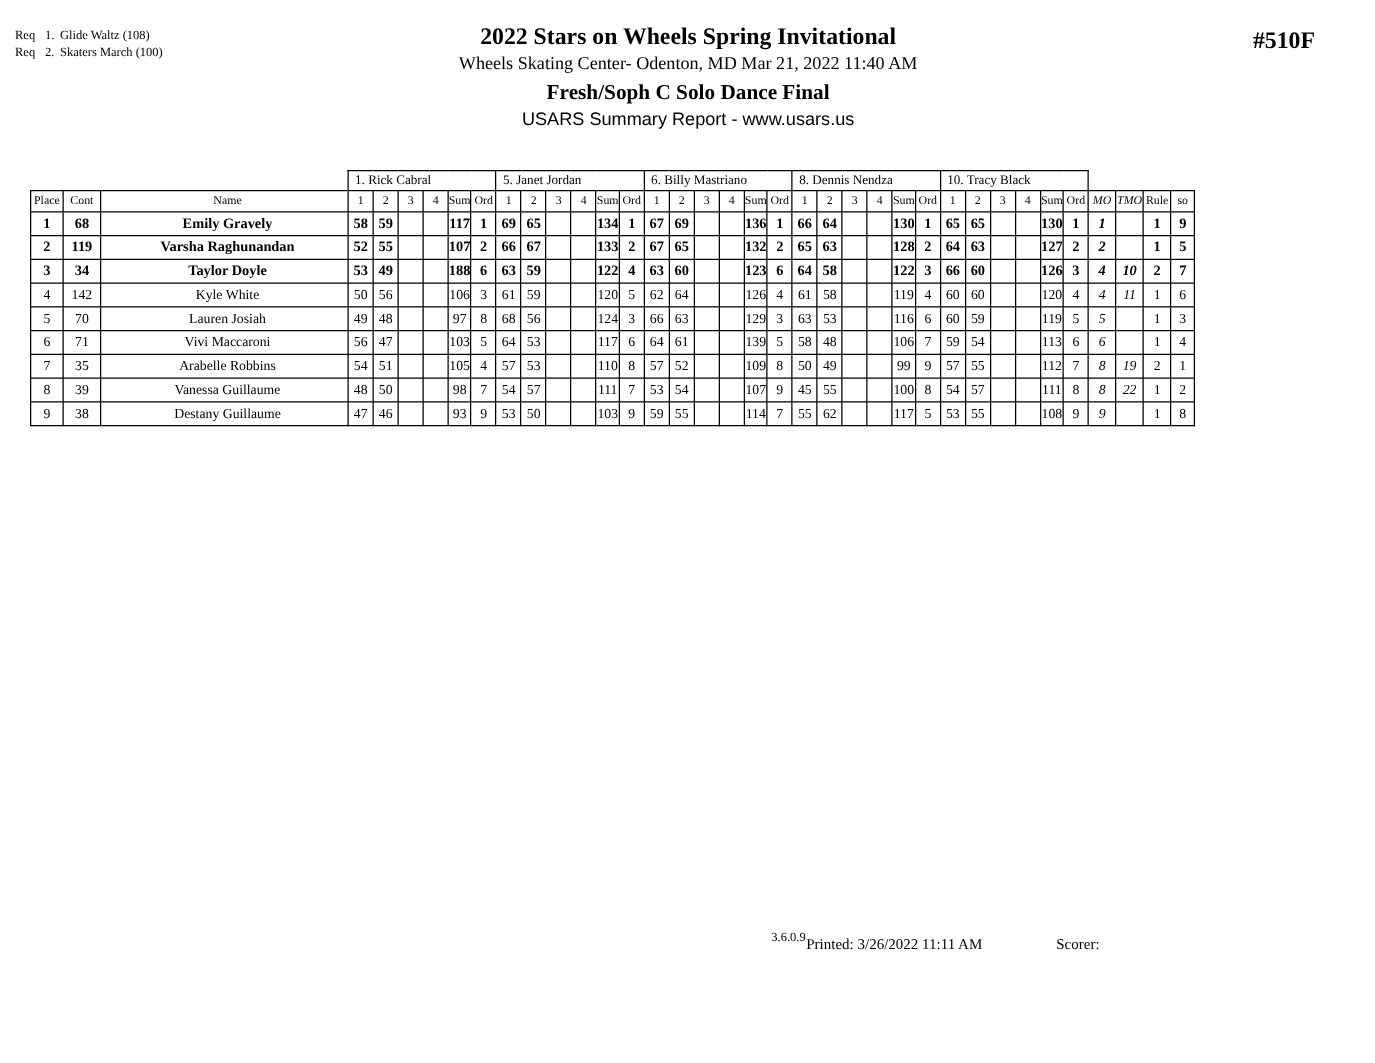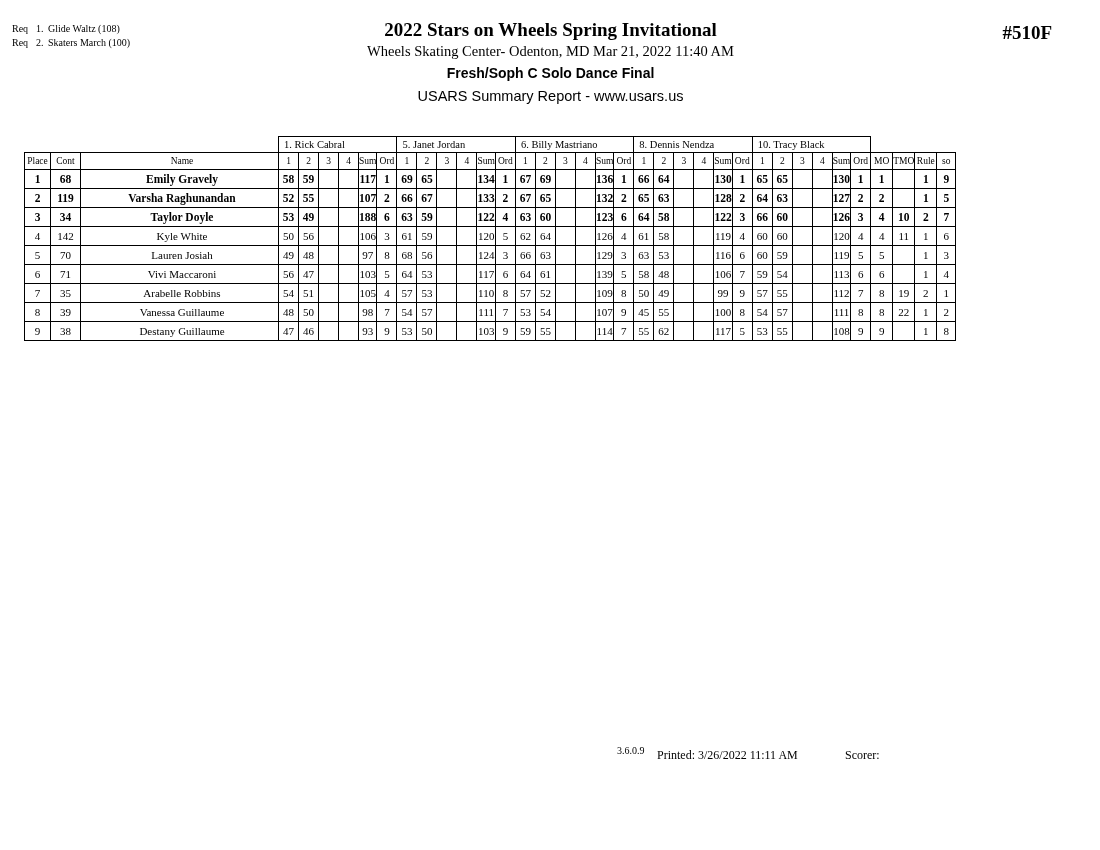--- a/index.html
+++ b/index.html
@@ -42,23 +42,23 @@
     font-weight: bold;
     font-size: 19px;
     line-height: 23px;
   }
   .title-venue {
     font-family: "Liberation Serif", serif;
     font-size: 14.5px;
     line-height: 21px;
   }
   .title-event {
-    font-family: Liberation Sans, sans-serif;
+    font-family: Liberation Serif, serif;
     font-weight: bold;
-    font-size: 14px;
+    font-size: 17px;
     line-height: 23px;
     text-align: center;
   }
   .title-report {
     font-family: "Liberation Sans", sans-serif;
     font-size: 14.5px;
     line-height: 22px;
   }
   .event-code {
     position: absolute;
@@ -105,21 +105,21 @@
   }
   tr.judges td.blank { border: none; }
 
   
   .c-place { width: 26px; }
   .c-cont  { width: 30px; }
   .c-name  { width: 198px; text-align: center; padding-left: 5px !important; }
   .c-dance { width: 20px; }
   .c-sum   { width: 14px; }
   .c-ord   { width: 20px; font-weight: bold; }
-  .c-tail  { width: 22px; }
+  .c-tail  { width: 22px; font-style: italic; }
   .c-rule  { width: 22px; }
   .c-so    { width: 19px; }
 
   tr.colhdr td { font-size: 9.5px; height: 17px; color:#000; }
   tr.colhdr td.c-name { font-size: 9.5px; }
 
   .grp-start { border-left: 1px solid #000 !important; }
 
   tr.medal td { font-weight: bold; font-size: 11.5px; }
   tr.medal td.c-name { font-weight: bold; }
@@ -136,21 +136,20 @@
   .footer .ver {
     position: absolute;
     left: 617px;
     top: -3px;
     font-size: 10px;
   }
   .footer .printed {
     position: absolute;
     left: 645px;
     top: 0;
-    margin-left: 12px;
   }
   .footer .scorer {
     position: absolute;
     left: 845px;
     top: 0;
   }
 </style>
 </head>
 <body>
 

